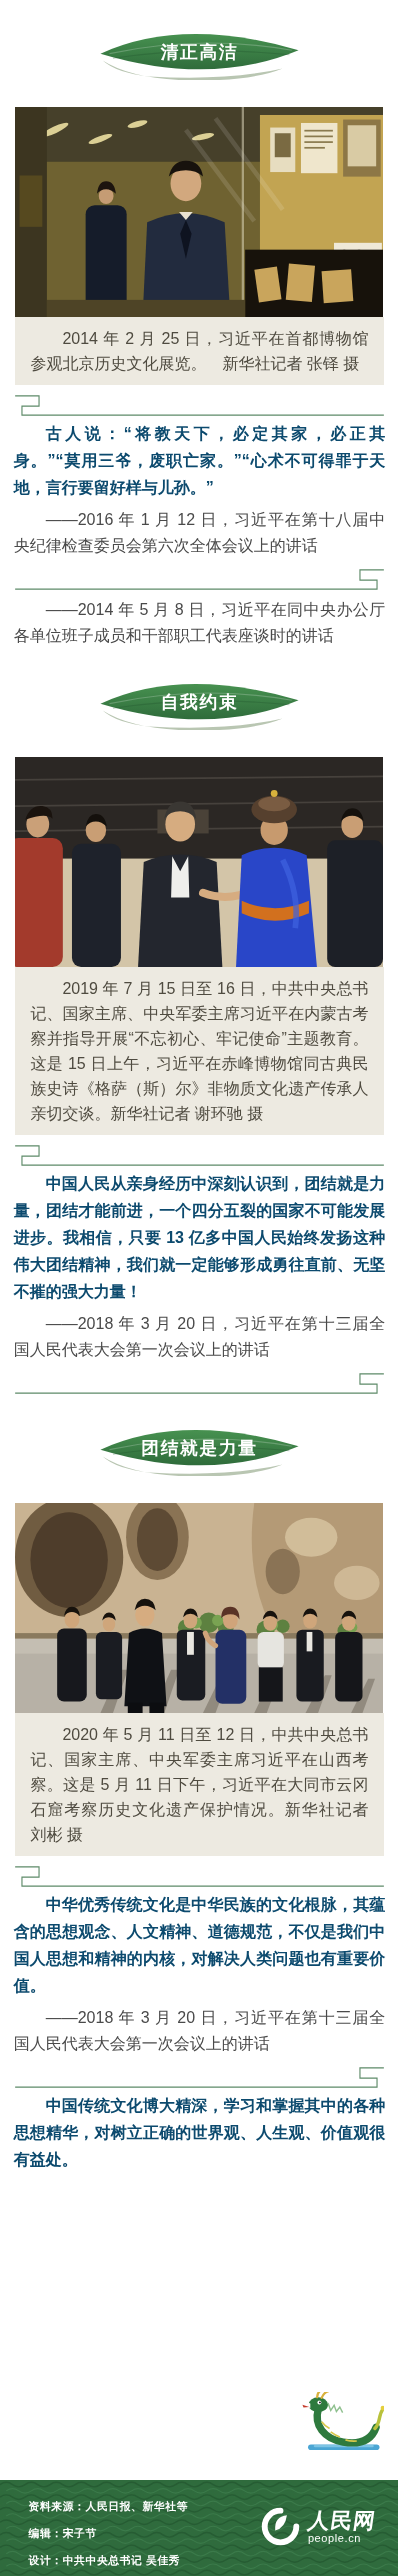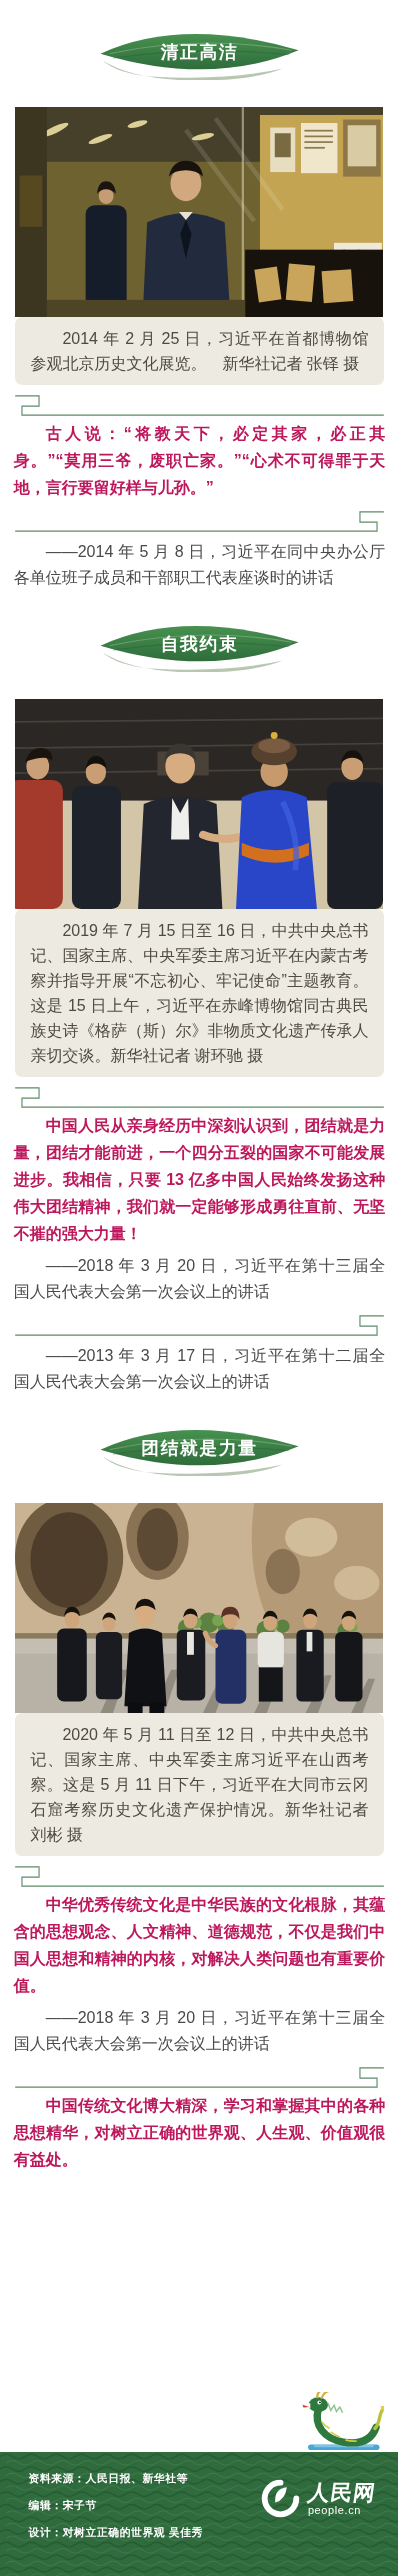--- a/index.html
+++ b/index.html
@@ -10,34 +10,34 @@
   .banner{display:flex;justify-content:center;margin-top:26px;}
   .banner.first{margin-top:25px;}
   .leaf{position:relative;width:205px;height:55px;}
   .leaf svg{position:absolute;left:0;top:0;width:100%;height:100%;}
   .leaf .label{position:absolute;left:0;right:0;top:15px;text-align:center;
     color:#fff;font-size:17.7px;font-weight:bold;letter-spacing:1.7px;}
 
   
   .photo{display:block;margin:27px 15.4px 0;width:368px;height:210px;}
   .caption{margin:0 15.4px;background:#edeae1;padding:9px 15px;
-    font-size:16px;line-height:25px;color:#4f4b40;text-indent:2em;text-align:justify;border-radius:7px;}
+    font-size:16px;line-height:25px;color:#4f4b40;text-indent:2em;text-align:justify;}
 
   
   .divider{display:block;margin:9px 13.7px 0;width:371px;height:23px;}
 
   
   .quote{margin:3.4px 13.7px 0;font-size:16px;line-height:27px;font-weight:bold;
-    color:#be185d;text-indent:2em;text-align:justify;}
+    color:#0c4a6e;text-indent:2em;text-align:justify;}
   .attr{margin:5.7px 13.7px 0;font-size:16px;line-height:26px;font-weight:normal;
     color:#4a4a4a;text-indent:2em;text-align:justify;}
 
   
   .dragon{position:absolute;right:15px;bottom:124px;width:85px;height:60px;}
-  .footer-band{position:absolute;left:0;right:0;bottom:0;height:124px;background:#2f6b3d;overflow:hidden;}
+  .footer-band{position:absolute;left:0;right:0;bottom:0;height:96px;background:#2f6b3d;overflow:hidden;}
   .footer-band svg.waves{position:absolute;left:0;top:0;width:399px;height:124px;}
   .credits{position:absolute;left:28.5px;top:18px;}
   .credits .line{color:#ffffff;font-weight:bold;font-size:10.8px;letter-spacing:0.6px;
     margin:0 0 10.8px 0;line-height:16px;}
   .logo{position:absolute;right:23px;top:26px;display:flex;align-items:center;gap:6.8px;}
   .logo .mark{width:41px;height:41px;}
   .logo .words{display:flex;flex-direction:column;align-items:flex-start;}
   .logo .cn{color:#fff;font-family:"DejaVu Serif","Liberation Serif",serif;
     font-weight:bold;font-size:21.6px;line-height:23px;transform:skewX(-8deg);letter-spacing:1.1px;}
   .logo .en{color:#fff;font-size:11px;line-height:12.5px;letter-spacing:0.6px;}
@@ -118,20 +118,21 @@
         <rect x="540" y="286" width="52" height="56" transform="rotate(-4 566 314)"></rect>
       </g>
       <rect x="56" y="338" width="348" height="30" fill="#4e4426"></rect>
     </svg>
     <p class="caption">2014 年 2 月 25 日，习近平在首都博物馆参观北京历史文化展览。　新华社记者 张铎 摄</p>
 
     <svg class="divider" viewBox="0 0 652 40">
       <path d="M2,3 H44 V21 H14 V37 H650" fill="none" stroke="#5d8a68" stroke-width="2"></path>
     </svg>
     <p class="quote">古人说：“将教天下，必定其家，必正其身。”“莫用三爷，废职亡家。”“心术不可得罪于天地，言行要留好样与儿孙。”</p>
+    <p class="attr">——2016 年 1 月 12 日，习近平在第十八届中央纪律检查委员会第六次全体会议上的讲话</p>
 
     <svg class="divider" viewBox="0 0 652 40">
       <path d="M650,3 H608 V21 H638 V37 H2" fill="none" stroke="#5d8a68" stroke-width="2"></path>
     </svg>
     <p class="attr">——2014 年 5 月 8 日，习近平在同中央办公厅各单位班子成员和干部职工代表座谈时的讲话</p>
   </section>
 
   <section>
     <div class="banner">
       <div class="leaf">
@@ -181,21 +182,20 @@
 
     <svg class="divider" viewBox="0 0 652 40">
       <path d="M2,3 H44 V21 H14 V37 H650" fill="none" stroke="#5d8a68" stroke-width="2"></path>
     </svg>
     <p class="quote">中国人民从亲身经历中深刻认识到，团结就是力量，团结才能前进，一个四分五裂的国家不可能发展进步。我相信，只要 13 亿多中国人民始终发扬这种伟大团结精神，我们就一定能够形成勇往直前、无坚不摧的强大力量！</p>
     <p class="attr">——2018 年 3 月 20 日，习近平在第十三届全国人民代表大会第一次会议上的讲话</p>
 
     <svg class="divider" viewBox="0 0 652 40">
       <path d="M650,3 H608 V21 H638 V37 H2" fill="none" stroke="#5d8a68" stroke-width="2"></path>
     </svg>
-    <p class="attr">——2013 年 3 月 17 日，习近平在第十二届全国人民代表大会第一次会议上的讲话</p>
   </section>
 
   <section>
     <div class="banner">
       <div class="leaf">
         <svg viewBox="0 0 360 96">
           <path d="M10,62 Q60,94 160,97 Q270,99 326,76 Q230,98 92,90 Q34,84 10,62 Z" fill="#b9c6b2"></path>
           <path d="M6,50 Q150,-16 354,44 Q200,108 6,50 Z" fill="url(#lg1)"></path>
           <path d="M22,50 Q180,16 342,44" fill="none" stroke="#ffffff" stroke-opacity="0.22" stroke-width="2"></path>
           <path d="M28,58 Q180,36 338,52" fill="none" stroke="#1e4f2a" stroke-opacity="0.3" stroke-width="2"></path>
@@ -304,21 +304,21 @@
   </svg>
 
   <footer class="footer-band">
     <svg class="waves" viewBox="0 0 700 217" preserveAspectRatio="none">
       <path id="wavesDark" fill="none" stroke="#265c33" stroke-width="2.5" d="M0 8 q11 -8 22 0 t22 0 t22 0 t22 0 t22 0 t22 0 t22 0 t22 0 t22 0 t22 0 t22 0 t22 0 t22 0 t22 0 t22 0 t22 0 t22 0 t22 0 t22 0 t22 0 t22 0 t22 0 t22 0 t22 0 t22 0 t22 0 t22 0 t22 0 t22 0 t22 0 t22 0 t22 0 t22 0 M0 30 q11 -8 22 0 t22 0 t22 0 t22 0 t22 0 t22 0 t22 0 t22 0 t22 0 t22 0 t22 0 t22 0 t22 0 t22 0 t22 0 t22 0 t22 0 t22 0 t22 0 t22 0 t22 0 t22 0 t22 0 t22 0 t22 0 t22 0 t22 0 t22 0 t22 0 t22 0 t22 0 t22 0 t22 0 M0 52 q11 -8 22 0 t22 0 t22 0 t22 0 t22 0 t22 0 t22 0 t22 0 t22 0 t22 0 t22 0 t22 0 t22 0 t22 0 t22 0 t22 0 t22 0 t22 0 t22 0 t22 0 t22 0 t22 0 t22 0 t22 0 t22 0 t22 0 t22 0 t22 0 t22 0 t22 0 t22 0 t22 0 t22 0 M0 74 q11 -8 22 0 t22 0 t22 0 t22 0 t22 0 t22 0 t22 0 t22 0 t22 0 t22 0 t22 0 t22 0 t22 0 t22 0 t22 0 t22 0 t22 0 t22 0 t22 0 t22 0 t22 0 t22 0 t22 0 t22 0 t22 0 t22 0 t22 0 t22 0 t22 0 t22 0 t22 0 t22 0 t22 0 M0 96 q11 -8 22 0 t22 0 t22 0 t22 0 t22 0 t22 0 t22 0 t22 0 t22 0 t22 0 t22 0 t22 0 t22 0 t22 0 t22 0 t22 0 t22 0 t22 0 t22 0 t22 0 t22 0 t22 0 t22 0 t22 0 t22 0 t22 0 t22 0 t22 0 t22 0 t22 0 t22 0 t22 0 t22 0 M0 118 q11 -8 22 0 t22 0 t22 0 t22 0 t22 0 t22 0 t22 0 t22 0 t22 0 t22 0 t22 0 t22 0 t22 0 t22 0 t22 0 t22 0 t22 0 t22 0 t22 0 t22 0 t22 0 t22 0 t22 0 t22 0 t22 0 t22 0 t22 0 t22 0 t22 0 t22 0 t22 0 t22 0 t22 0 M0 140 q11 -8 22 0 t22 0 t22 0 t22 0 t22 0 t22 0 t22 0 t22 0 t22 0 t22 0 t22 0 t22 0 t22 0 t22 0 t22 0 t22 0 t22 0 t22 0 t22 0 t22 0 t22 0 t22 0 t22 0 t22 0 t22 0 t22 0 t22 0 t22 0 t22 0 t22 0 t22 0 t22 0 t22 0 M0 162 q11 -8 22 0 t22 0 t22 0 t22 0 t22 0 t22 0 t22 0 t22 0 t22 0 t22 0 t22 0 t22 0 t22 0 t22 0 t22 0 t22 0 t22 0 t22 0 t22 0 t22 0 t22 0 t22 0 t22 0 t22 0 t22 0 t22 0 t22 0 t22 0 t22 0 t22 0 t22 0 t22 0 t22 0 M0 184 q11 -8 22 0 t22 0 t22 0 t22 0 t22 0 t22 0 t22 0 t22 0 t22 0 t22 0 t22 0 t22 0 t22 0 t22 0 t22 0 t22 0 t22 0 t22 0 t22 0 t22 0 t22 0 t22 0 t22 0 t22 0 t22 0 t22 0 t22 0 t22 0 t22 0 t22 0 t22 0 t22 0 t22 0 M0 206 q11 -8 22 0 t22 0 t22 0 t22 0 t22 0 t22 0 t22 0 t22 0 t22 0 t22 0 t22 0 t22 0 t22 0 t22 0 t22 0 t22 0 t22 0 t22 0 t22 0 t22 0 t22 0 t22 0 t22 0 t22 0 t22 0 t22 0 t22 0 t22 0 t22 0 t22 0 t22 0 t22 0 t22 0 "></path>
       <path id="wavesLight" fill="none" stroke="#3b7a4a" stroke-width="2" d="M0 8 q11 -8 22 0 t22 0 t22 0 t22 0 t22 0 t22 0 t22 0 t22 0 t22 0 t22 0 t22 0 t22 0 t22 0 t22 0 t22 0 t22 0 t22 0 t22 0 t22 0 t22 0 t22 0 t22 0 t22 0 t22 0 t22 0 t22 0 t22 0 t22 0 t22 0 t22 0 t22 0 t22 0 t22 0 M0 30 q11 -8 22 0 t22 0 t22 0 t22 0 t22 0 t22 0 t22 0 t22 0 t22 0 t22 0 t22 0 t22 0 t22 0 t22 0 t22 0 t22 0 t22 0 t22 0 t22 0 t22 0 t22 0 t22 0 t22 0 t22 0 t22 0 t22 0 t22 0 t22 0 t22 0 t22 0 t22 0 t22 0 t22 0 M0 52 q11 -8 22 0 t22 0 t22 0 t22 0 t22 0 t22 0 t22 0 t22 0 t22 0 t22 0 t22 0 t22 0 t22 0 t22 0 t22 0 t22 0 t22 0 t22 0 t22 0 t22 0 t22 0 t22 0 t22 0 t22 0 t22 0 t22 0 t22 0 t22 0 t22 0 t22 0 t22 0 t22 0 t22 0 M0 74 q11 -8 22 0 t22 0 t22 0 t22 0 t22 0 t22 0 t22 0 t22 0 t22 0 t22 0 t22 0 t22 0 t22 0 t22 0 t22 0 t22 0 t22 0 t22 0 t22 0 t22 0 t22 0 t22 0 t22 0 t22 0 t22 0 t22 0 t22 0 t22 0 t22 0 t22 0 t22 0 t22 0 t22 0 M0 96 q11 -8 22 0 t22 0 t22 0 t22 0 t22 0 t22 0 t22 0 t22 0 t22 0 t22 0 t22 0 t22 0 t22 0 t22 0 t22 0 t22 0 t22 0 t22 0 t22 0 t22 0 t22 0 t22 0 t22 0 t22 0 t22 0 t22 0 t22 0 t22 0 t22 0 t22 0 t22 0 t22 0 t22 0 M0 118 q11 -8 22 0 t22 0 t22 0 t22 0 t22 0 t22 0 t22 0 t22 0 t22 0 t22 0 t22 0 t22 0 t22 0 t22 0 t22 0 t22 0 t22 0 t22 0 t22 0 t22 0 t22 0 t22 0 t22 0 t22 0 t22 0 t22 0 t22 0 t22 0 t22 0 t22 0 t22 0 t22 0 t22 0 M0 140 q11 -8 22 0 t22 0 t22 0 t22 0 t22 0 t22 0 t22 0 t22 0 t22 0 t22 0 t22 0 t22 0 t22 0 t22 0 t22 0 t22 0 t22 0 t22 0 t22 0 t22 0 t22 0 t22 0 t22 0 t22 0 t22 0 t22 0 t22 0 t22 0 t22 0 t22 0 t22 0 t22 0 t22 0 M0 162 q11 -8 22 0 t22 0 t22 0 t22 0 t22 0 t22 0 t22 0 t22 0 t22 0 t22 0 t22 0 t22 0 t22 0 t22 0 t22 0 t22 0 t22 0 t22 0 t22 0 t22 0 t22 0 t22 0 t22 0 t22 0 t22 0 t22 0 t22 0 t22 0 t22 0 t22 0 t22 0 t22 0 t22 0 M0 184 q11 -8 22 0 t22 0 t22 0 t22 0 t22 0 t22 0 t22 0 t22 0 t22 0 t22 0 t22 0 t22 0 t22 0 t22 0 t22 0 t22 0 t22 0 t22 0 t22 0 t22 0 t22 0 t22 0 t22 0 t22 0 t22 0 t22 0 t22 0 t22 0 t22 0 t22 0 t22 0 t22 0 t22 0 M0 206 q11 -8 22 0 t22 0 t22 0 t22 0 t22 0 t22 0 t22 0 t22 0 t22 0 t22 0 t22 0 t22 0 t22 0 t22 0 t22 0 t22 0 t22 0 t22 0 t22 0 t22 0 t22 0 t22 0 t22 0 t22 0 t22 0 t22 0 t22 0 t22 0 t22 0 t22 0 t22 0 t22 0 t22 0 " transform="translate(11,11)"></path>
     </svg>
     <div class="credits">
       <p class="line">资料来源：人民日报、新华社等</p>
       <p class="line">编辑：宋子节</p>
-      <p class="line">设计：对树立正确的世界观 吴佳秀</p>
+      <p class="line">设计：中共中央总书记 吴佳秀</p>
     </div>
     <div class="logo">
       <svg class="mark" viewBox="0 0 70 70">
         <path d="M35 8 A 27 27 0 1 0 62 35" fill="none" stroke="#ffffff" stroke-width="10" stroke-linecap="round"></path>
         <path d="M46 16 q-22 2 -20 26 q17 -4 20 -26 z" fill="#ffffff"></path>
       </svg>
       <div class="words">
         <span class="cn">人民网</span>
         <span class="en">people.cn</span>
       </div>

